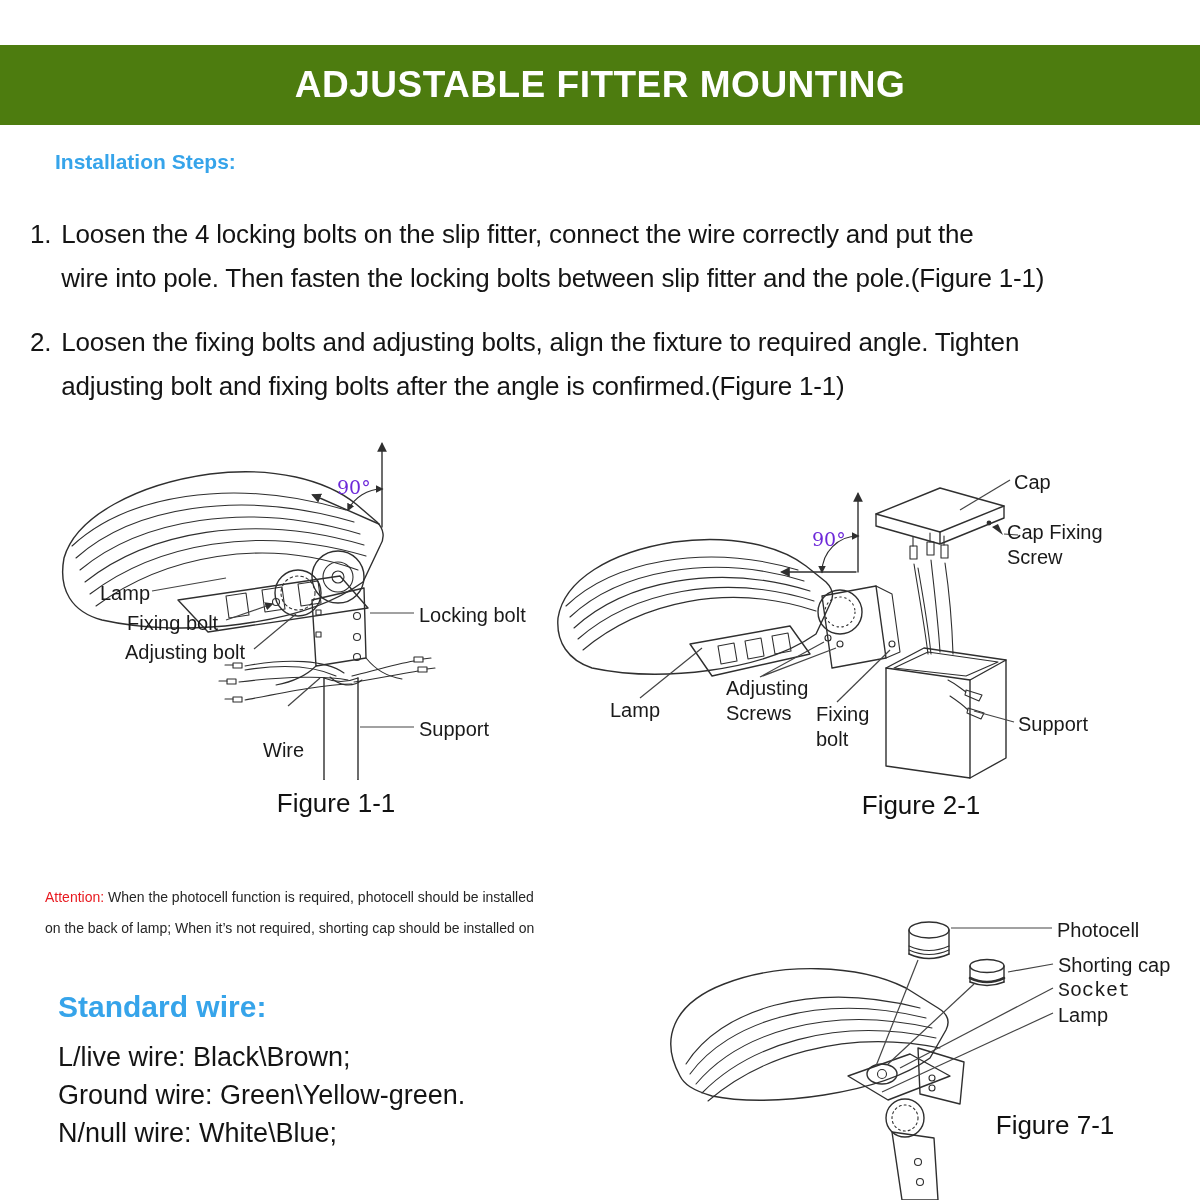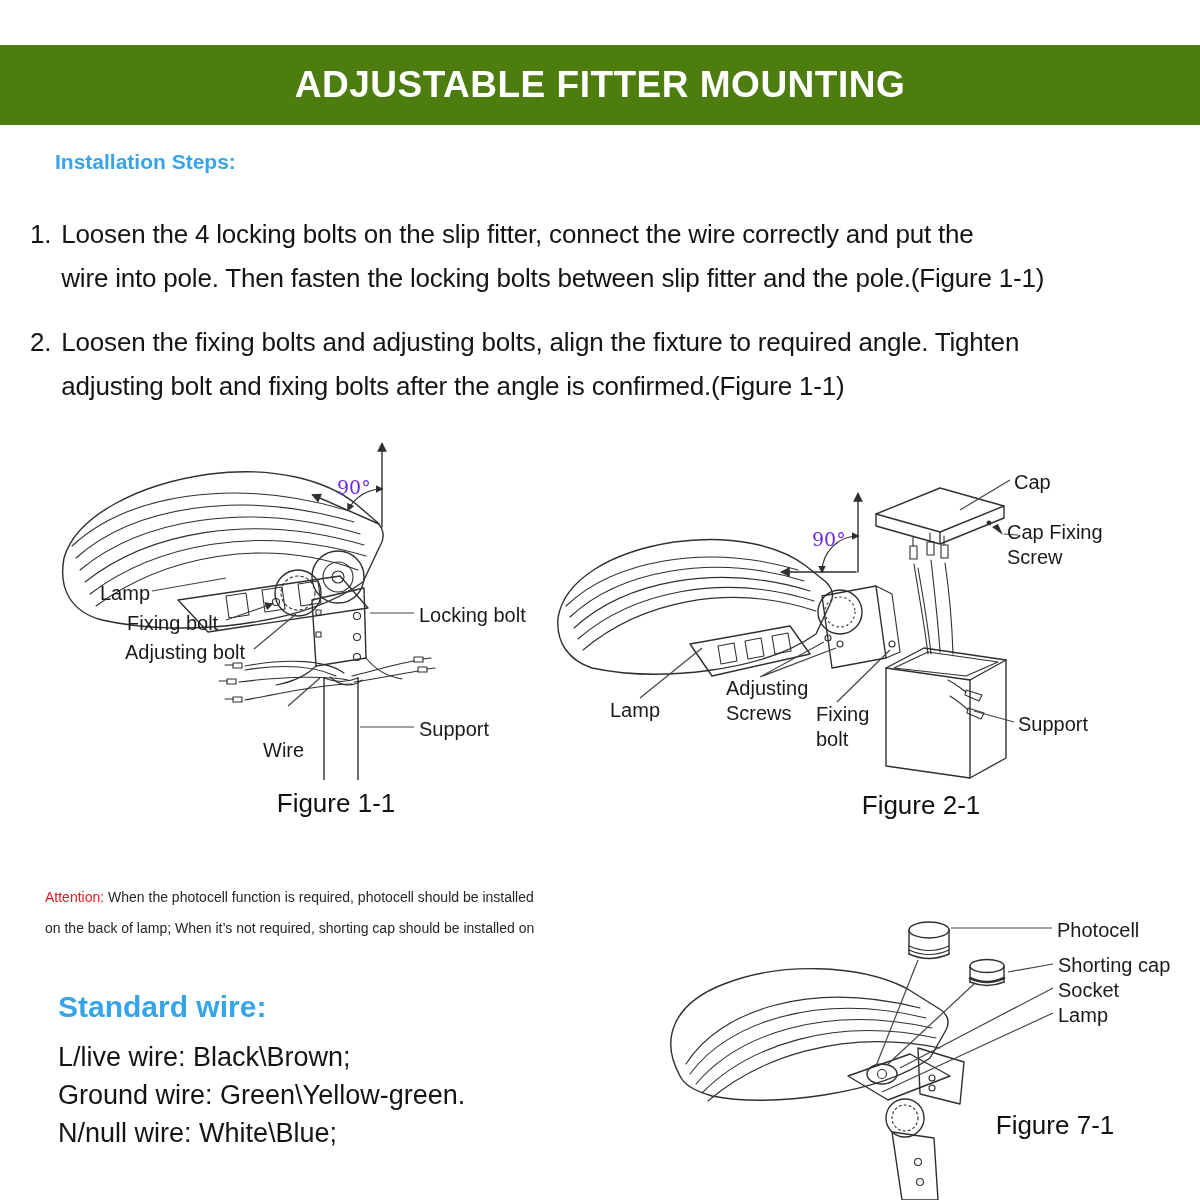--- a/index.html
+++ b/index.html
@@ -274,18 +274,18 @@
         <line class="leader" x1="298" y1="80" x2="256" y2="186"></line>
         <line class="leader" x1="354" y1="104" x2="268" y2="184"></line>
         <line class="leader" x1="432" y1="48" x2="331" y2="48"></line>
         <line class="leader" x1="433" y1="84" x2="388" y2="92"></line>
         <line class="leader" x1="433" y1="108" x2="280" y2="188"></line>
         <line class="leader" x1="433" y1="133" x2="262" y2="212"></line>
       </g>
     </svg>
     <span class="dlabel" style="left:437px;top:38px;">Photocell</span>
     <span class="dlabel" style="left:438px;top:73px;">Shorting cap</span>
-    <span class="dlabel" style="left:438px;top:98px;">Socket</span>
+    <span class="dlabel" style="left:438px;top:98px;font-family:Liberation Mono, monospace;">Socket</span>
     <span class="dlabel" style="left:438px;top:123px;">Lamp</span>
     <div class="fig-caption" style="left:345px;top:230px;">Figure 7-1</div>
   </div>
 
 </div>
 
 </body></html>

